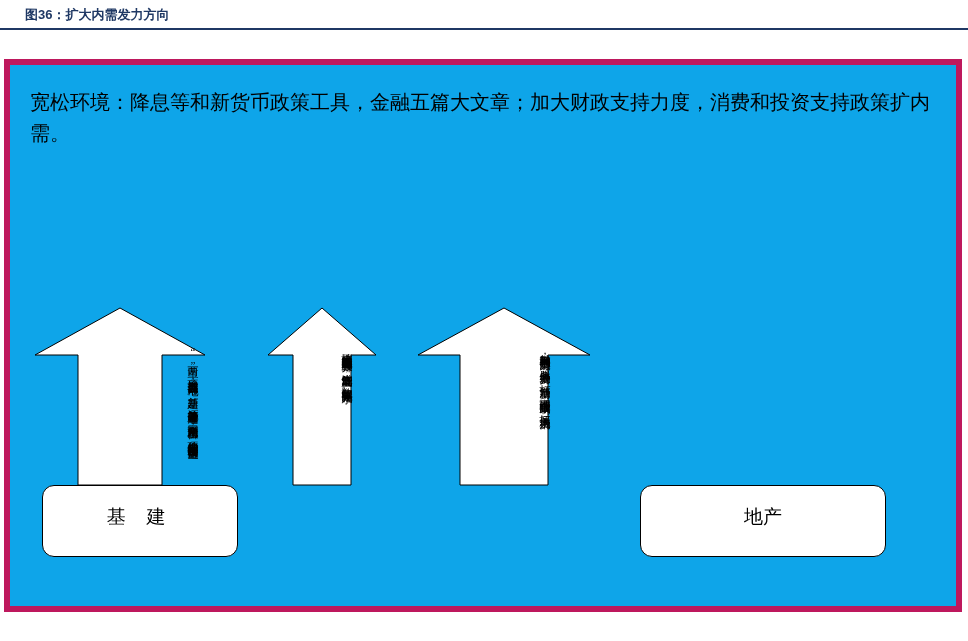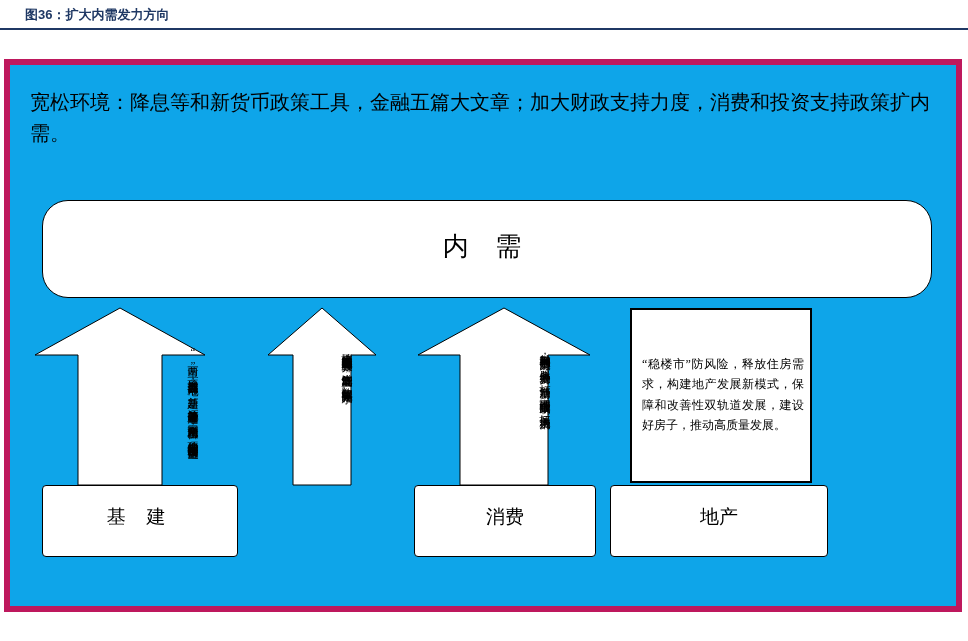--- a/index.html
+++ b/index.html
@@ -77,37 +77,37 @@
     font-size: 26px;
     letter-spacing: 10px;
     font-family: "Liberation Serif", serif;
     color: #000000;
   }
   
   .cat-box {
     position: absolute;
     height: 72px;
     border: 1px solid #000000;
-    border-radius: 4px;
+    border-radius: 12px;
     background: #ffffff;
     box-sizing: border-box;
   }
   .cat-label {
     position: absolute;
     top: 18px;
     width: 100%;
     text-align: center;
     font-size: 19px;
     font-family: "Liberation Serif", serif;
     color: #000000;
   }
   #cat-infra   { left: 32px;  top: 420px; width: 196px; }
   #cat-mfg     { left: 254px; top: 420px; width: 118px; }
   #cat-consume { left: 404px; top: 420px; width: 182px; }
-  #cat-realty  { left: 600px; top: 420px; width: 218px; }
+  #cat-realty  { left: 630px; top: 420px; width: 246px; }
   #cat-infra .cat-label { letter-spacing: 8px; }
   
   #arrows {
     position: absolute;
     left: 0;
     top: 0;
     width: 958px;
     height: 553px;
     pointer-events: none;
   }
@@ -163,36 +163,27 @@
 
     <svg id="arrows" viewBox="0 0 958 553">
 
       <polygon points="25,290 110,243 195,290 152,290 152,420 68,420 68,290" fill="#ffffff" stroke="#000000" stroke-width="1"></polygon>
 
       <polygon points="258,290 312,243 366,290 341,290 341,420 283,420 283,290" fill="#ffffff" stroke="#000000" stroke-width="1"></polygon>
 
       <polygon points="408,290 494,243 580,290 538,290 538,420 450,420 450,290" fill="#ffffff" stroke="#000000" stroke-width="1"></polygon>
     </svg>
 
-    <div id="demand-box">
-      <div id="demand-label">内  需</div>
-    </div>
 
     <div id="vt-infra" class="vtext">“两重”项目和高效益项目落地，新基建、能源基建等骨干通道、水网和平急两用项目，专项债和超长期国债促进民生项目</div>
     <div id="vt-mfg" class="vtext">技术更新改造和国内国际化转型升级，先进制造业集群，数智化提升国际化水平。</div>
     <div id="vt-consume" class="vtext">加大补贴和增强消费能力，服务消费升级，打造新消费，清理不合理限制政策，拓展入境消费</div>
 
-    <div id="realty-box">
-      <div id="realty-text">“稳楼市”防风险，释放住房需求，构建地产发展新模式，保障和改善性双轨道发展，建设好房子，推动高质量发展。</div>
-    </div>
 
     <div id="cat-infra" class="cat-box">
       <div class="cat-label">基 建</div>
-    </div>
-    <div id="cat-consume" class="cat-box">
-      <div class="cat-label">消费</div>
     </div>
     <div id="cat-realty" class="cat-box">
       <div class="cat-label">地产</div>
     </div>
 
   </div>
 </div>
 
 </body></html>

